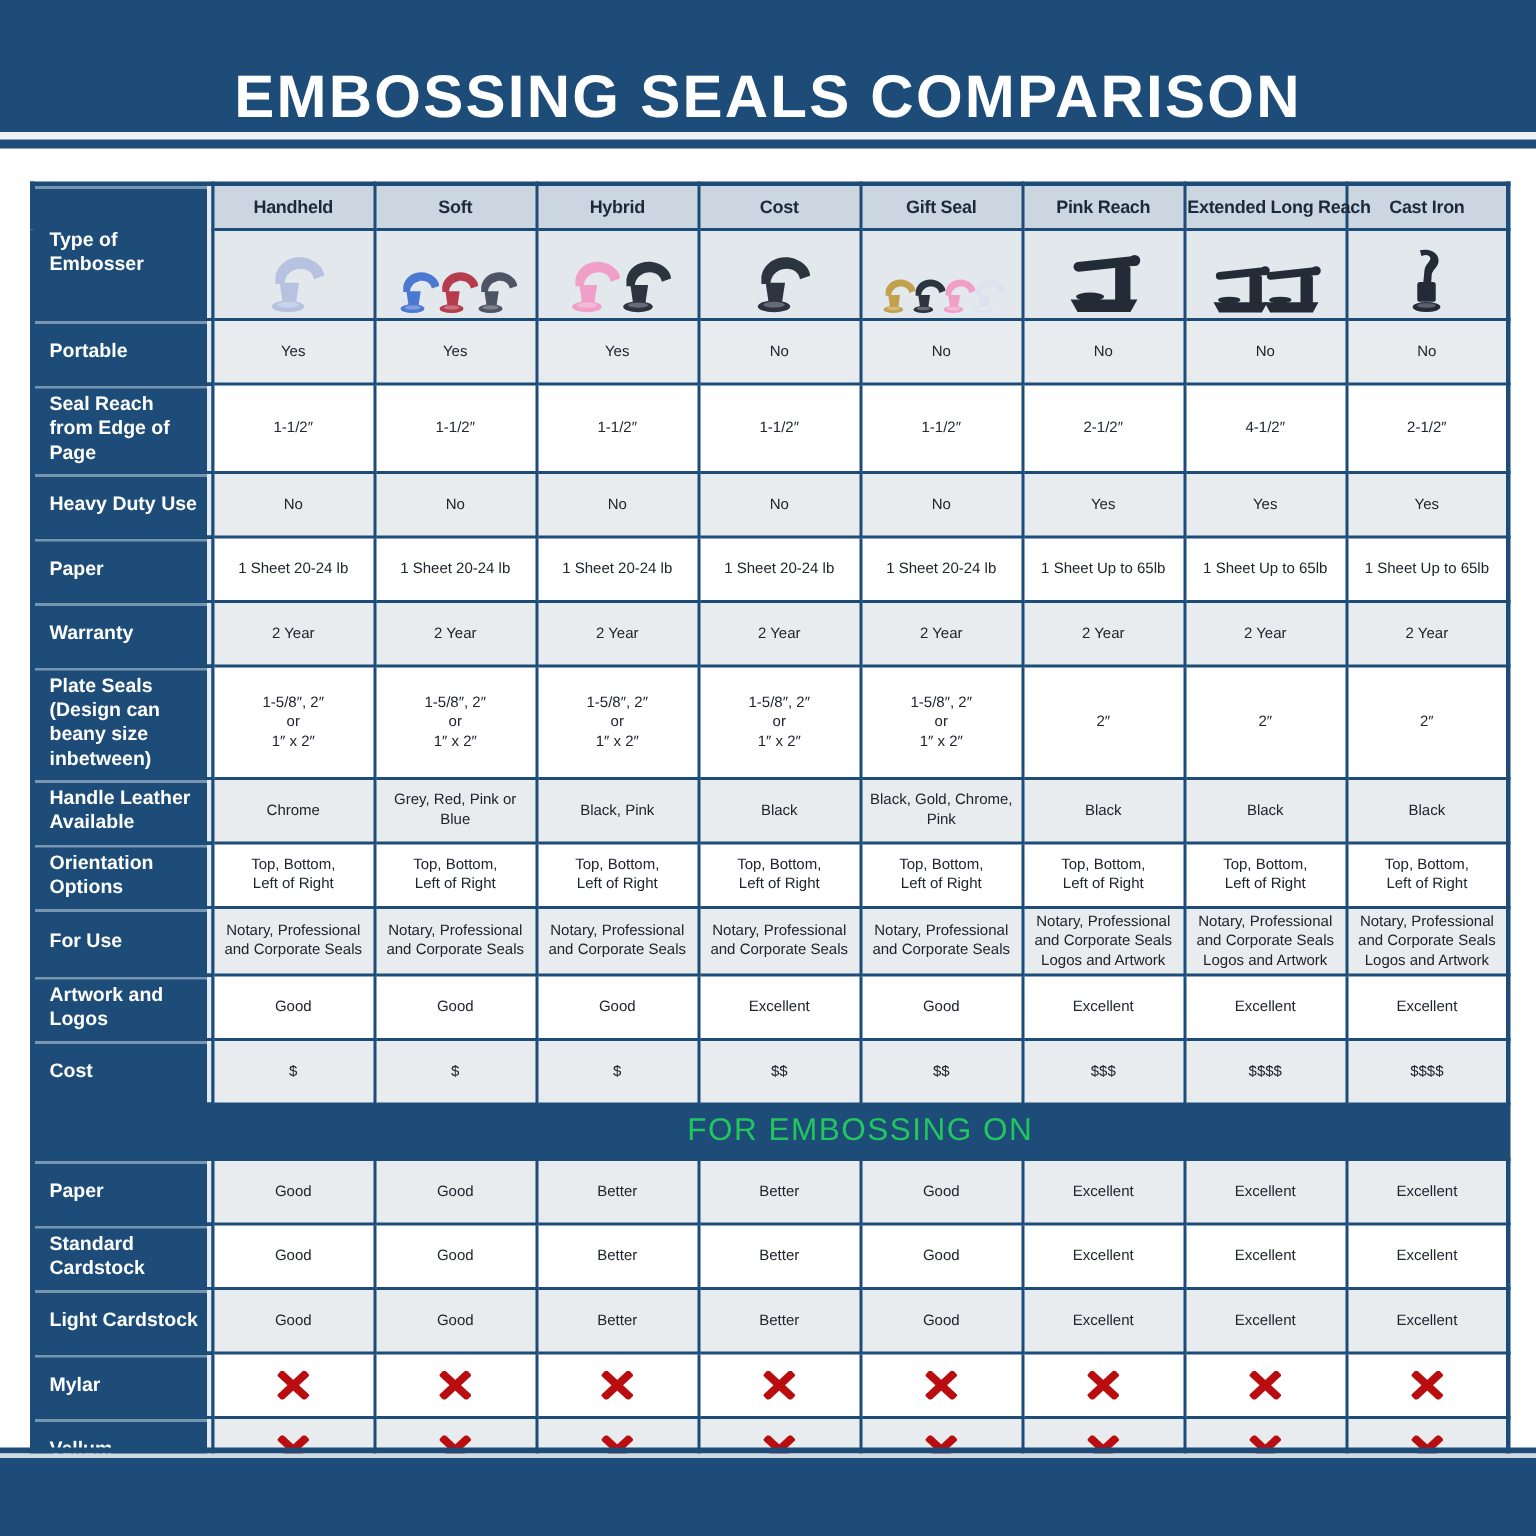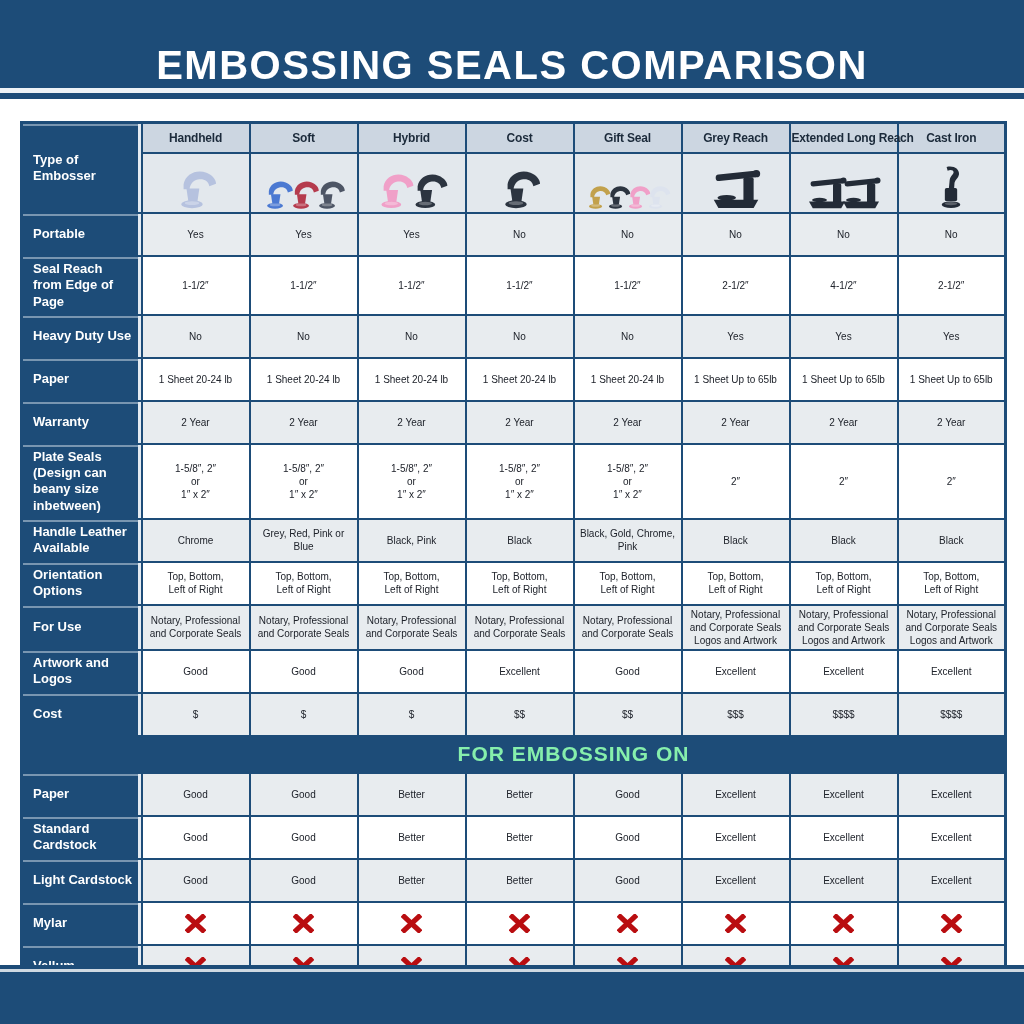--- a/index.html
+++ b/index.html
@@ -34,21 +34,21 @@
   .imgs svg{margin:0 -4px;display:block;}
 
   tr.data-row td{
     font-size:10px;color:#20242c;text-align:center;vertical-align:middle;
     padding:2px 3px;white-space:pre-line;height:37px;line-height:1.3;
   }
   tr.zr-gray td{background:#e8ecef;}
   tr.zr-white td{background:#ffffff;}
 
   tr.section-row td{
-    background:#1d4c78;color:#86efac;font-weight:bold;font-size:21px;letter-spacing:1px;
+    background:#1d4c78;color:#22c55e;font-weight:normal;font-size:21px;letter-spacing:1px;
     text-align:center;height:35px;padding:0 0 0 120px;vertical-align:middle;
   }
 
   .footer{position:absolute;left:0;right:0;bottom:0;}
   .footer .f1{height:4px;background:#1d4c78;}
   .footer .f2{height:3px;background:#cfd9e2;}
   .footer .f3{height:52px;background:#1d4c78;}
 </style>
 </head>
 <body>
@@ -74,21 +74,21 @@
         <col class="data-col">
     </colgroup>
     <thead>
       <tr>
         <th class="corner" rowspan="2">Type of Embosser</th>
         <th class="colname">Handheld</th>
         <th class="colname">Soft</th>
         <th class="colname">Hybrid</th>
         <th class="colname">Cost</th>
         <th class="colname">Gift Seal</th>
-        <th class="colname">Grey Reach</th>
+        <th class="colname">Pink Reach</th>
         <th class="colname">Extended Long Reach</th>
         <th class="colname">Cast Iron</th>
       </tr>
       <tr>
         <td class="img-cell">
             <div class="imgs">
               <svg width="46" height="42" viewBox="0 0 48 44">
       <path fill="#b6c2df" d="M11 17 C13 6 25 1 35 5 C41 7.4 45 12 45 16.5 L38 19 C37 13.5 31.6 10.6 25.8 12.1 C20.8 13.4 17.6 17.3 17.3 22.3 L11 22.3 Z"></path>
       <path fill="#b6c2df" d="M14 21.5 h13.5 l-2 13.5 h-9.5 Z"></path>
       <ellipse fill="#b6c2df" cx="19.8" cy="38" rx="11.3" ry="4.1"></ellipse>

